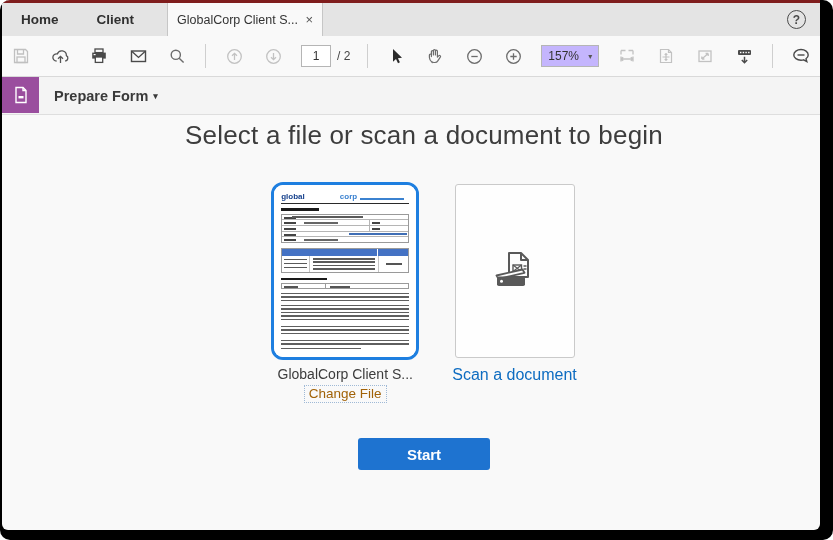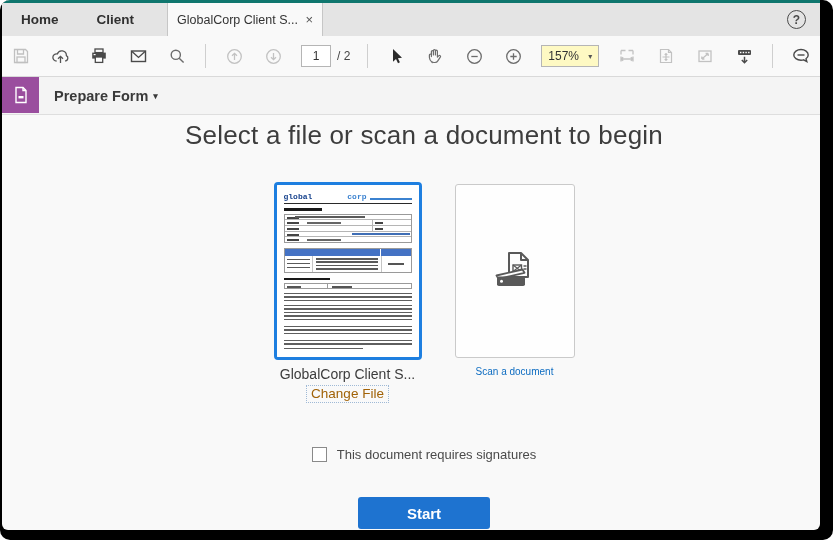--- a/index.html
+++ b/index.html
@@ -5,63 +5,63 @@
   * { margin:0; padding:0; box-sizing:border-box; }
   html,body { background:#fff; }
   body { font-family:"Liberation Sans", sans-serif; }
 
   .frame { position:relative; width:833px; height:540px; background:#000; border-radius:10px; overflow:hidden; }
   .window { position:absolute; left:2px; top:0; right:13px; bottom:10px; background:#f9f9f9;
             border-radius:0 0 6px 6px; overflow:hidden; display:flex; flex-direction:column; }
 
   
   .tabbar { height:36px; background:#e4e4e4; display:flex; align-items:stretch; flex:0 0 auto;
-            border-top:3px solid #0f766e; }
+            border-top:3px solid #7f1d1d; }
   .tab-plain { display:flex; align-items:center; padding:0 19px; font-size:13.5px; font-weight:700; color:#303030; cursor:default; }
   .tab-doc { margin-left:14px; width:156px; background:#f9f9f9; border-left:1px solid #c6c6c6; border-right:1px solid #c6c6c6;
              display:flex; align-items:center; padding:0 9px; gap:7px; }
   .tab-doc-label { font-size:12.5px; color:#333; white-space:nowrap; overflow:hidden; flex:1; }
   .tab-close { font-size:13px; color:#555; line-height:1; }
   .tab-spacer { flex:1; }
   .help-btn { align-self:center; margin-right:14px; width:19px; height:19px; border:1.6px solid #4a4a4a; border-radius:50%;
               display:flex; align-items:center; justify-content:center; font-size:12px; font-weight:700; color:#4a4a4a; }
 
   
   .toolbar { height:41px; background:#f9f9f9; border-bottom:1px solid #d9d9d9; display:flex; align-items:center;
              padding:0 10px 0 8px; gap:17px; flex:0 0 auto; }
   .tbtn { width:22px; height:22px; display:flex; align-items:center; justify-content:center; flex:0 0 auto; }
   .tsep { width:1px; height:24px; background:#cfcfcf; flex:0 0 auto; }
   .page-group { display:flex; align-items:center; gap:6px; flex:0 0 auto; }
   .page-input { width:30px; height:22px; border:1px solid #b5b5b5; background:#fff; text-align:center;
                 font-size:12px; color:#333; display:flex; align-items:center; justify-content:center; }
   .page-total { font-size:12px; color:#444; }
-  .zoom-box { width:58px; height:22px; border:1px solid #b5b5b5; background:#fef9c3; display:flex; align-items:center;
+  .zoom-box { width:58px; height:22px; border:1px solid #b5b5b5; background:#c4b5fd; display:flex; align-items:center;
               justify-content:space-between; padding:0 6px; font-size:12px; color:#333; flex:0 0 auto; }
   .zoom-caret { font-size:8px; color:#555; }
   .push-right { margin-left:auto; }
 
   
   .pf-bar { height:38px; background:#f4f4f4; border-bottom:1px solid #dedede; display:flex; align-items:center; flex:0 0 auto; }
   .pf-icon { width:37px; height:36px; margin-top:-1px; background:#9a4e9e; display:flex; align-items:center; justify-content:center; }
   .pf-label { margin-left:15px; font-size:14.5px; font-weight:700; color:#3a3a3a; display:flex; align-items:center; gap:5px; }
   .pf-caret { font-size:9px; color:#3a3a3a; }
 
   
   .content { flex:1; display:flex; flex-direction:column; align-items:center; transform:translateX(13px); }
   .headline { margin-top:5px; font-size:26px; font-weight:300; color:#3d3d3d; letter-spacing:0.2px; }
   .cards { margin-top:31px; display:flex; align-items:flex-start; gap:33px; }
   .card-col { display:flex; flex-direction:column; align-items:center; }
 
-  .file-card { width:148px; height:178px; border:3px solid #1e7fe0; border-radius:4px; background:#fff; overflow:hidden;font-family:Liberation Mono, monospace; }
+  .file-card { width:148px; height:178px; border:3px solid #1e7fe0; border-radius:12px; background:#fff; overflow:hidden; }
   .caption { margin-top:6px; font-size:14px; color:#3c3c3c; }
   .change-link { margin-top:3px; font-size:13.5px; color:#a16207; border:1px dotted #9fb9d6; padding:0 4px 1px 4px; }
 
   .scan-card { width:120px; height:174px; margin-top:2px; border:1px solid #cacaca; border-radius:3px; background:#fefefe;
                display:flex; align-items:center; justify-content:center; }
-  .scan-link { margin-top:8px; font-size:10px; color:#0d6cc1; }
+  .scan-link { margin-top:8px; font-size:16px; color:#0d6cc1; }
 
   .sig-row { margin-top:44px; display:flex; align-items:center; gap:10px; }
   .checkbox { width:15px; height:15px; border:1px solid #8a8a8a; background:#fff; }
   .sig-label { font-size:13px; color:#4a4a4a; }
 
   .start-btn { margin-top:35px; width:132px; height:32px; background:#1e73d0; border:none; border-radius:3px;
                color:#fff; font-size:15px; font-weight:700; font-family:"Liberation Sans",sans-serif; }
 
   
   .mini-doc { width:100%; height:100%; background:#fff; padding:8px 7px; display:flex; flex-direction:column; }
@@ -352,22 +352,18 @@
             <path d="M33.5 20 h3 M33.5 23 h3" stroke="#595959" stroke-width="1.4"></path>
             <path d="M6.5 29.5 L32.5 23.5 L34.5 26.8 L8.5 32.8 z" fill="#fdfdfd" stroke="#595959" stroke-width="1.8" stroke-linejoin="round"></path>
             <rect x="7" y="30.5" width="28" height="9.5" rx="1.8" fill="#595959"></rect>
             <circle cx="11.5" cy="35.2" r="1.5" fill="#fff"></circle>
           </svg>
         </div>
         <div class="scan-link">Scan a document</div>
       </div>
     </div>
 
-    <div class="sig-row">
-      <div class="checkbox"></div>
-      <div class="sig-label">This document requires signatures</div>
-    </div>
 
     <button class="start-btn">Start</button>
   </div>
 
 </div>
 </div>
 
 </body></html>

